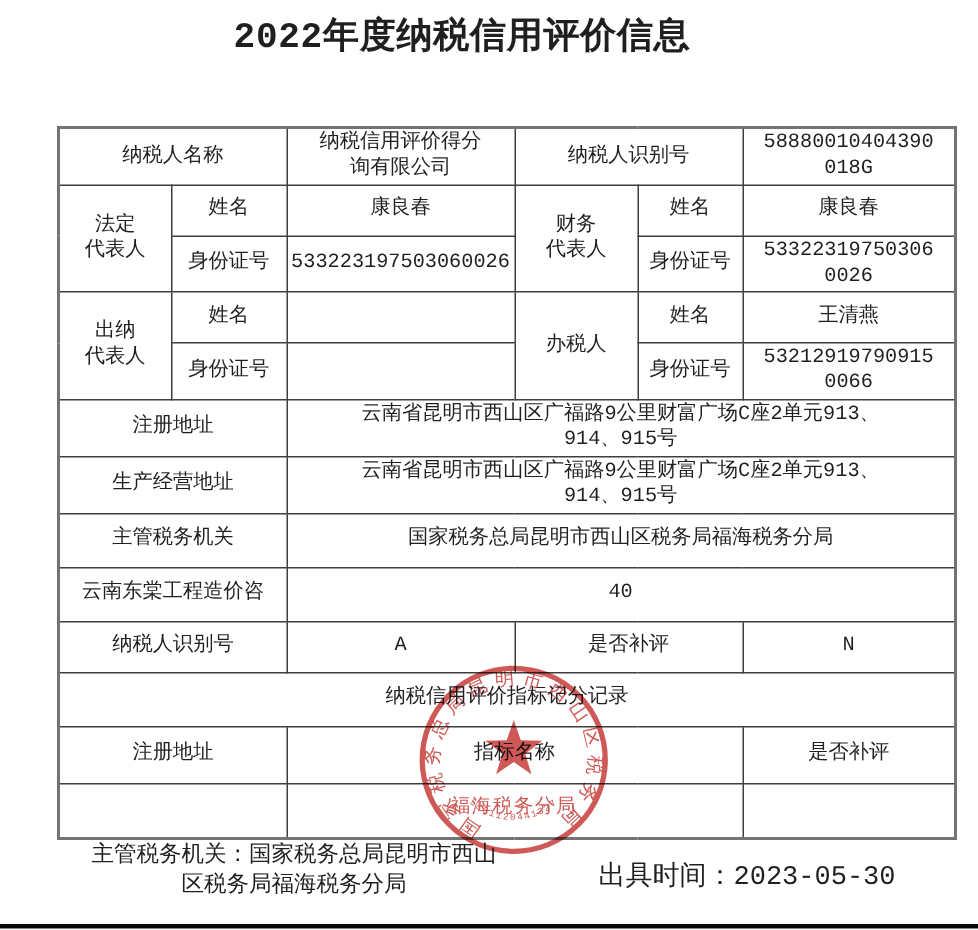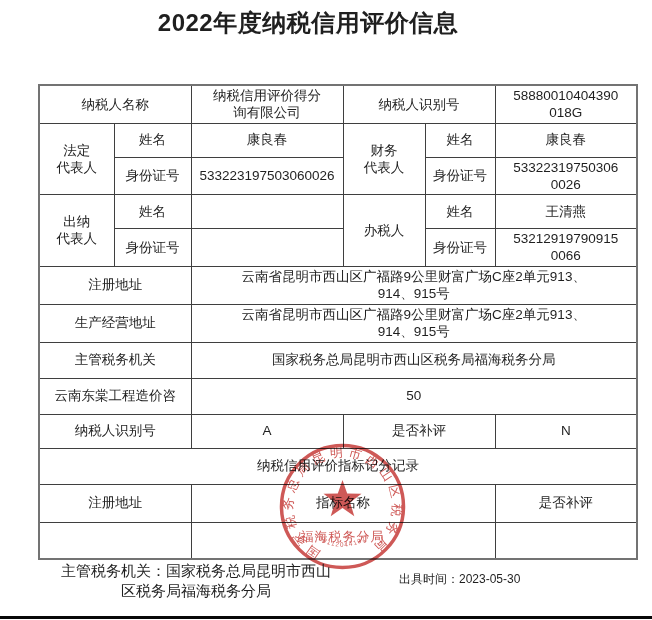--- a/index.html
+++ b/index.html
@@ -1,18 +1,18 @@
 <!DOCTYPE html>
 <html><head>
 <meta charset="utf-8">
 <style>
   html,body{margin:0;padding:0;background:#fff;}
   .page{
     position:relative;width:652px;height:620px;background:#ffffff;overflow:hidden;
-    font-family:Liberation Sans, sans-serif;color:#1f1f1f;
+    font-family:Liberation Mono, monospace;color:#1f1f1f;
   }
   .title{
     position:absolute;top:7px;left:0;width:616px;text-align:center;
     font-size:24px;font-weight:bold;letter-spacing:0.5px;
   }
   table.doc{
     position:absolute;left:38px;top:84px;width:598px;
     border-collapse:collapse;table-layout:fixed;
     border:2px solid #737373;
   }
@@ -28,21 +28,21 @@
     mix-blend-mode:multiply;opacity:.88;pointer-events:none;
   }
   .seal-arc{font-size:13px;letter-spacing:4.5px;}
   .seal-branch{font-size:13px;letter-spacing:1px;}
   .seal-serial{font-size:6.3px;letter-spacing:1.2px;}
   .footer-left{
     position:absolute;left:38px;top:561px;width:316px;
     text-align:center;font-size:15px;line-height:1.3;white-space:pre-line;
   }
   .footer-right{
-    position:absolute;left:399px;top:571px;font-size:12px;
+    position:absolute;left:399px;top:571px;font-size:18px;
   }
   .bottom-line{
     position:absolute;left:0;top:616px;width:652px;height:3px;background:#070707;
   }
 </style>
 </head>
 <body>
 
 <div class="page">
 
@@ -108,21 +108,21 @@
       <td colspan="2">生产经营地址</td>
       <td colspan="4">云南省昆明市西山区广福路9公里财富广场C座2单元913、
 914、915号</td>
     </tr>
     <tr class="h36">
       <td colspan="2">主管税务机关</td>
       <td colspan="4">国家税务总局昆明市西山区税务局福海税务分局</td>
     </tr>
     <tr class="h36">
       <td colspan="2">云南东棠工程造价咨</td>
-      <td colspan="4">50</td>
+      <td colspan="4">40</td>
     </tr>
     <tr class="h34">
       <td colspan="2">纳税人识别号</td>
       <td>A</td>
       <td colspan="2">是否补评</td>
       <td>N</td>
     </tr>
     <tr class="h36">
       <td colspan="6">纳税信用评价指标记分记录</td>
     </tr>

